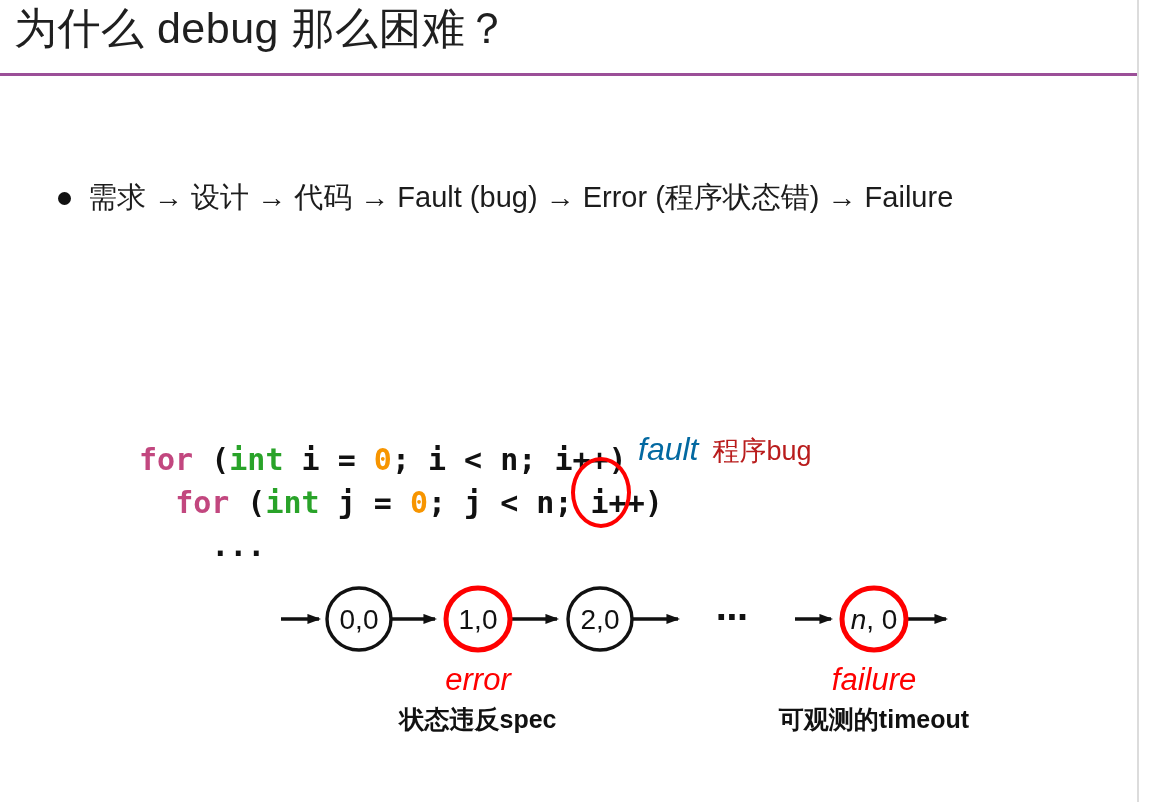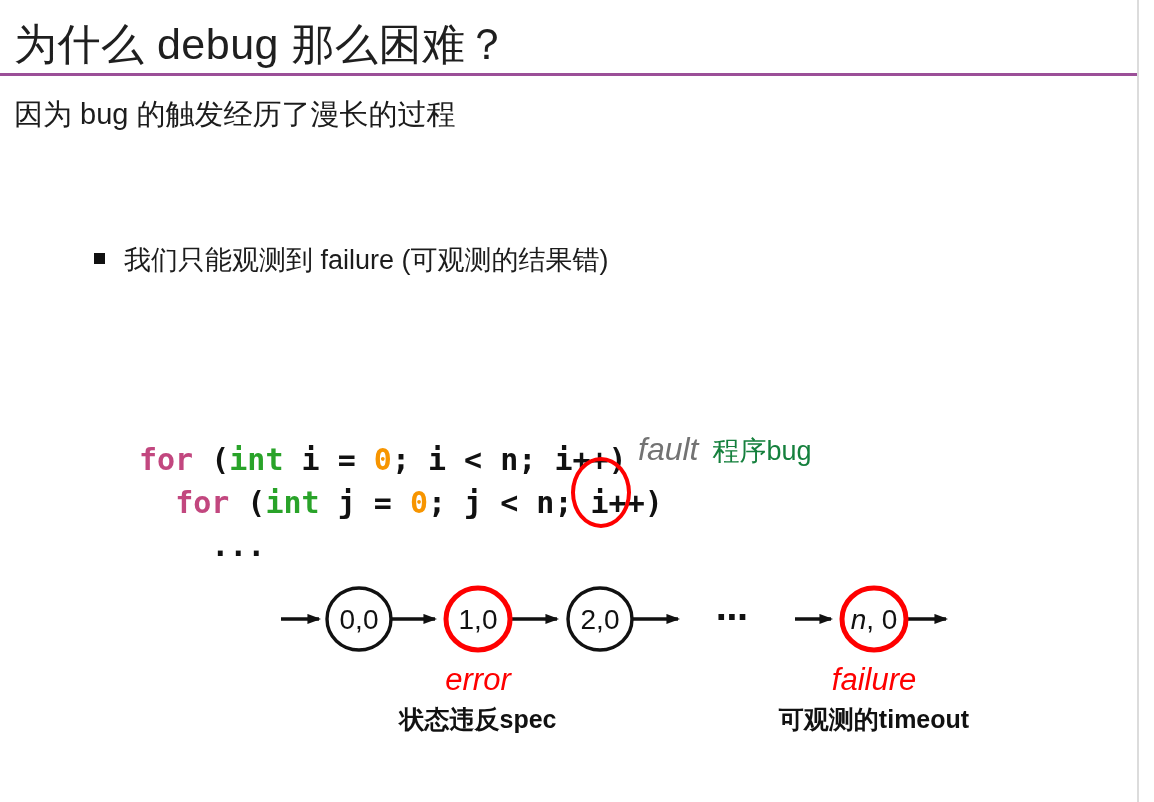--- a/index.html
+++ b/index.html
@@ -1,21 +1,21 @@
 <!DOCTYPE html>
 <html><head>
 <meta charset="utf-8">
 <style>
   html,body{margin:0;padding:0;background:#ffffff;}
   .slide{
     position:relative;width:1154px;height:802px;background:#ffffff;overflow:hidden;
     font-family:"Liberation Sans","DejaVu Sans",sans-serif;color:#1c1c1c;
   }
   .title{
-    position:absolute;left:14px;top:16px;margin:0;font-size:43px;font-weight:500;
+    position:absolute;left:14px;top:0;margin:0;font-size:43px;font-weight:500;
     letter-spacing:0.5px;color:#1f1f1f;white-space:nowrap;
   }
   .rule{position:absolute;left:0;top:73px;width:1137px;height:3px;background:#9b4f98;}
   .right-border{position:absolute;left:1137px;top:0;width:2px;height:802px;background:#dcdcdc;}
   .intro{position:absolute;left:14px;top:95px;font-size:29px;white-space:nowrap;}
   .bullet-row{position:absolute;left:58px;top:178px;display:flex;align-items:center;}
   .dot{width:13px;height:13px;border-radius:50%;background:#111;margin-right:17px;flex:0 0 auto;}
   .bullet-text{font-size:29px;white-space:nowrap;}
   .sub{position:absolute;left:94px;display:flex;align-items:flex-start;}
   .sq{width:11px;height:11px;background:#111;margin:11px 19px 0 0;flex:0 0 auto;}
@@ -26,46 +26,45 @@
     font-size:30px;font-weight:bold;line-height:43px;white-space:pre;color:#111;
   }
   .kw{color:#c2477f;}
   .ty{color:#29a329;}
   .num{color:#f79500;}
   .fault-ellipse{
     position:absolute;left:571px;top:457px;width:52px;height:63px;
     border:4px solid #fe0000;border-radius:50%;
   }
   .fault-row{position:absolute;left:638px;top:431px;white-space:nowrap;display:flex;align-items:baseline;}
-  .red-italic{color:#737373;font-style:italic;font-weight:500;}
+  .red-italic{color:#0369a1;font-style:italic;font-weight:500;}
   .fault-label{font-size:32px;margin-right:14px;}
-  .fault-note{font-size:27px;color:#15803d;font-weight:500;}
+  .fault-note{font-size:27px;color:#b91c1c;font-weight:500;}
   .diagram{position:absolute;left:278px;top:578px;}
   .diagram text{font-family:"Liberation Sans","DejaVu Sans",sans-serif;}
   .state-txt{font-family:"Liberation Serif","DejaVu Serif",serif;font-size:28px;fill:#111;}
   .svg-red-italic{fill:#fe0000;font-style:italic;font-size:31px;font-weight:500;}
   .svg-note{fill:#111;font-size:25px;font-weight:600;}
   .dots-txt{fill:#111;font-size:32px;font-weight:bold;}
 </style>
 </head>
 <body>
 
 <div class="slide">
 
   <h1 class="title">为什么 debug 那么困难？</h1>
   <div class="rule"></div>
   <div class="right-border"></div>
 
-  <div class="intro">因为 bug 的触发经历了漫长的过程</div>
 
+  <div class="bullet-row">
+    <span class="dot"></span>
+    <span class="bullet-text">需求 → 设计 → 代码 → Fault (bug) → Error (程序状态错) → Failure</span>
+  </div>
 
-  <div class="sub" style="top:242px">
-    <span class="sq"></span>
-    <span class="sub-text">我们只能观测到 failure (可观测的结果错)</span>
-  </div>
 
   <pre class="code"><div class="code-line"><span class="kw">for</span><span> (</span><span class="ty">int</span><span> i = </span><span class="num">0</span><span>; i &lt; n; i++)</span></div><div class="code-line"><span>  </span><span class="kw">for</span><span> (</span><span class="ty">int</span><span> j = </span><span class="num">0</span><span>; j &lt; n; i++)</span></div><div class="code-line"><span>    ...</span></div></pre>
 
   <div class="fault-ellipse"></div>
 
   <div class="fault-row">
     <span class="red-italic fault-label">fault</span>
     <span class="fault-note">程序bug</span>
   </div>
 

